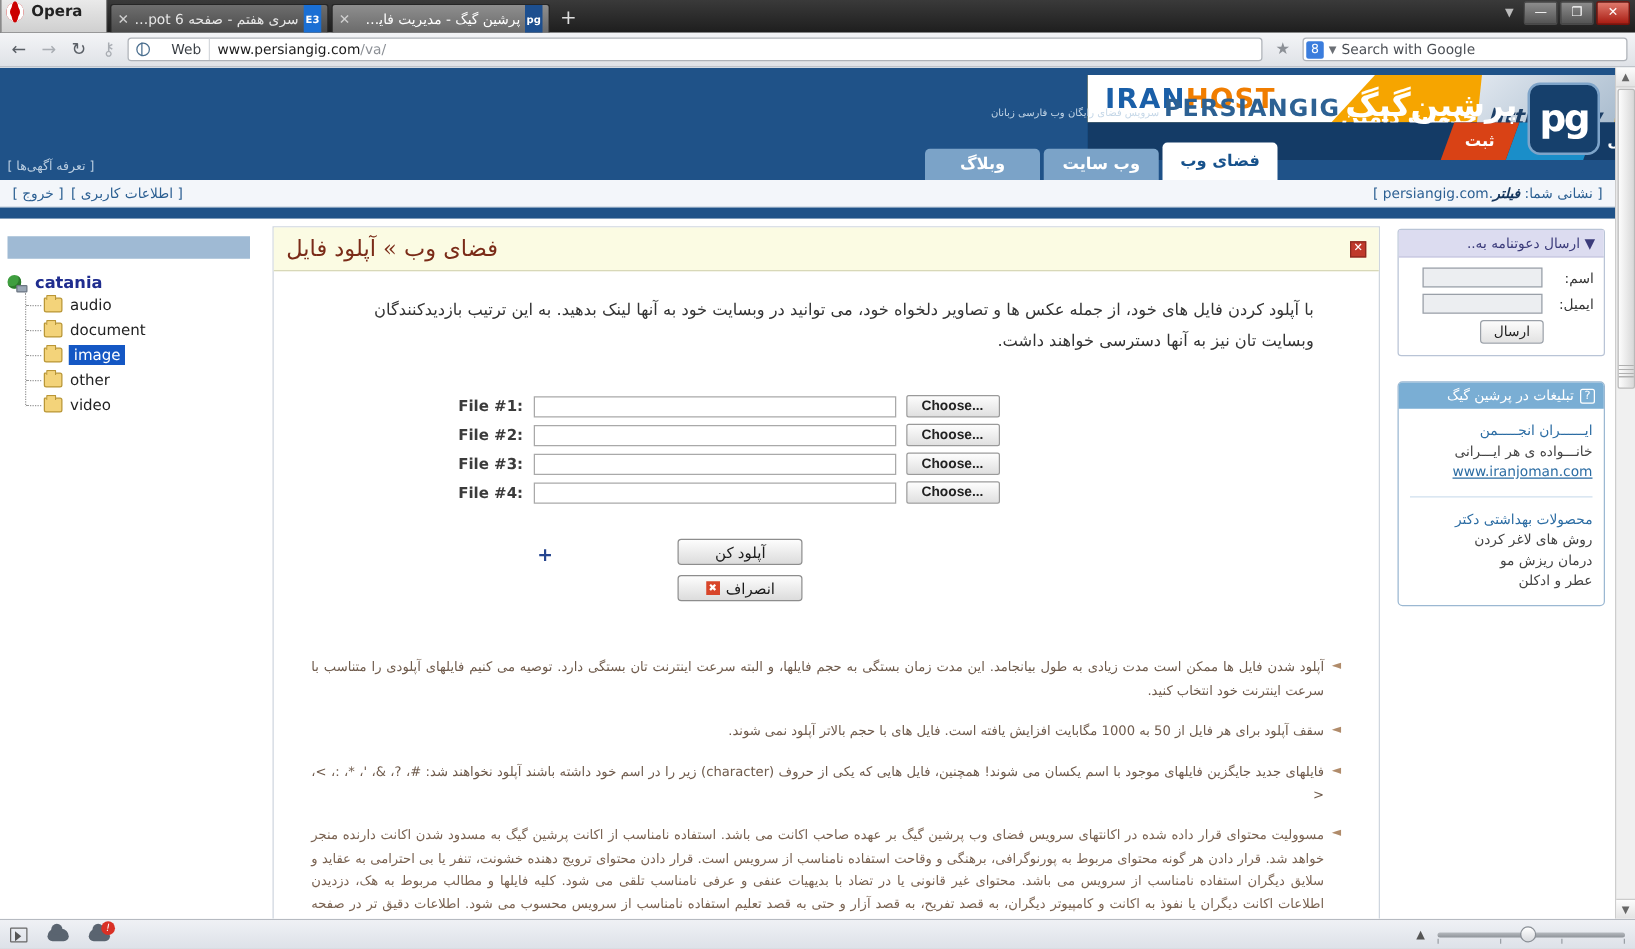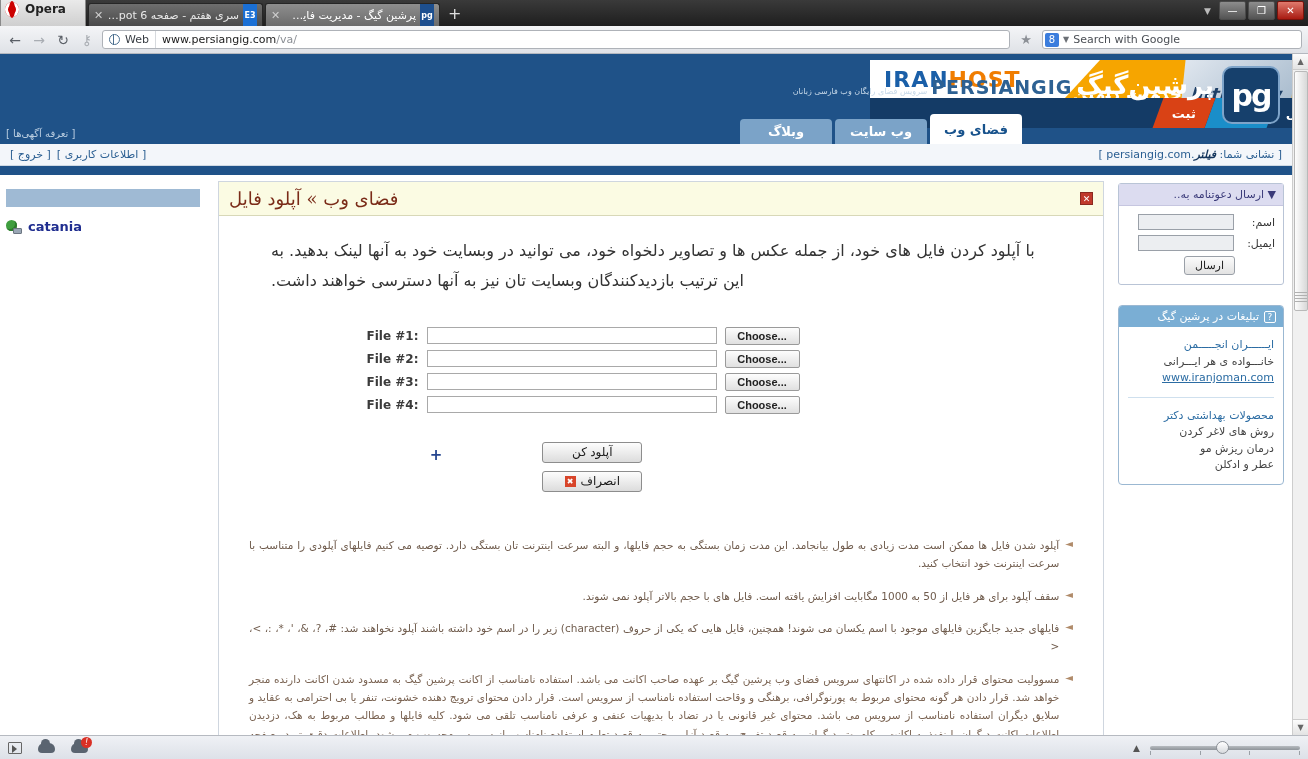--- a/index.html
+++ b/index.html
@@ -63,21 +63,21 @@
   .navbar { height: 28px; display: flex; align-items: center;
     gap: 6px; padding: 0 6px;
     background: linear-gradient(#f4f5f7, #dfe2e7);
     border-bottom: 1px solid #b4b8bf; }
   .navicon { width: 18px; height: 18px; display: flex; align-items: center;
     justify-content: center; color: #5a5f66; font-size: 14px; }
   .navicon.dim { color: #a9adb3; }
   .addrwrap { flex: 1; height: 19px; background: #fff;
     border: 1px solid #aeb2b8; border-radius: 3px;
     display: flex; align-items: center; }
-  .webbadge { display: flex; align-items: center; gap: 5px;
+  .webbadge { display: flex; align-items: center; gap: 17px;
     padding: 0 6px; border-right: 1px solid #d6d9dd; height: 100%;
     color: #3a3f45; font-size: 11px; }
   .globe { width: 11px; height: 11px; border-radius: 50%;
     border: 1.5px solid #4a6e8e; position: relative; }
   .globe:after { content:""; position:absolute; left: 3.2px; top: -1.5px;
     width: 1.2px; height: 11px; background: #4a6e8e; }
   .urltext { padding-left: 6px; font-size: 11px; color: #8b8f95; }
   .urltext b { color: #1a1a1a; font-weight: normal; }
   .star { font-size: 13px; color: #8c9096; padding: 0 4px; }
   .searchwrap { width: 260px; height: 19px; background: #fff;
@@ -213,21 +213,21 @@
   .content-card { border: 1px solid #cfd6df; }
   .card-hd { background: #fbfbe3; border-bottom: 1px solid #d8d8b8;
     padding: 6px 10px; display: flex; align-items: center;
     justify-content: space-between; }
   .card-title { color: #7a2b18; font-size: 18px;
     font-family: "DejaVu Serif","Liberation Serif", serif; }
   .xbtn { width: 13px; height: 13px; background: #c0392b; color: #fff;
     font-size: 9px; display: flex; align-items: center;
     justify-content: center; border: 1px solid #8b291f; }
   .card-bd { padding: 16px 22px 10px 22px; }
-  .intro { color: #333; font-size: 16px; line-height: 1.9; text-align: left;
+  .intro { color: #333; font-size: 13px; line-height: 1.9; text-align: right;
     padding: 4px 30px 0 30px; }
 
   .form-area { margin: 30px 0 0 0; direction: ltr; padding-right: 170px; }
   .filerow { display: flex; align-items: center; gap: 8px; margin-bottom: 5px;
     justify-content: center; }
   .filerow .lbl { width: 66px; text-align: right; font-size: 12px;
     font-weight: bold; color: #3b3b3b; }
   .filerow .fi { width: 290px; height: 17px; border: 1px solid #a9a9a9;
     background: #fff; }
   .choose { width: 75px; height: 18px; font-size: 11px; font-weight: bold;
@@ -532,20 +532,42 @@
         <div class="leftcol">
           <div class="tree-top"></div>
           <div class="tree">
             <div class="troot">
               <span class="globe-ico">
                   <i class="g"></i>
                   <i class="m"></i>
                 </span>
               <span>catania</span>
             </div>
+            <div class="tchild">
+              <div class="titem">
+                <span class="folder"></span>
+                <span class="tname">audio</span>
+              </div>
+              <div class="titem">
+                <span class="folder"></span>
+                <span class="tname">document</span>
+              </div>
+              <div class="titem">
+                <span class="folder"></span>
+                <span class="tname sel">image</span>
+              </div>
+              <div class="titem">
+                <span class="folder"></span>
+                <span class="tname">other</span>
+              </div>
+              <div class="titem">
+                <span class="folder"></span>
+                <span class="tname">video</span>
+              </div>
+            </div>
           </div>
         </div>
       </div>
     </div>
 
     <div class="vscroll">
       <div class="arrow">▲</div>
       <div class="vthumb"></div>
       <div class="vgrip"></div>
       <div class="arrow bot">▼</div>

